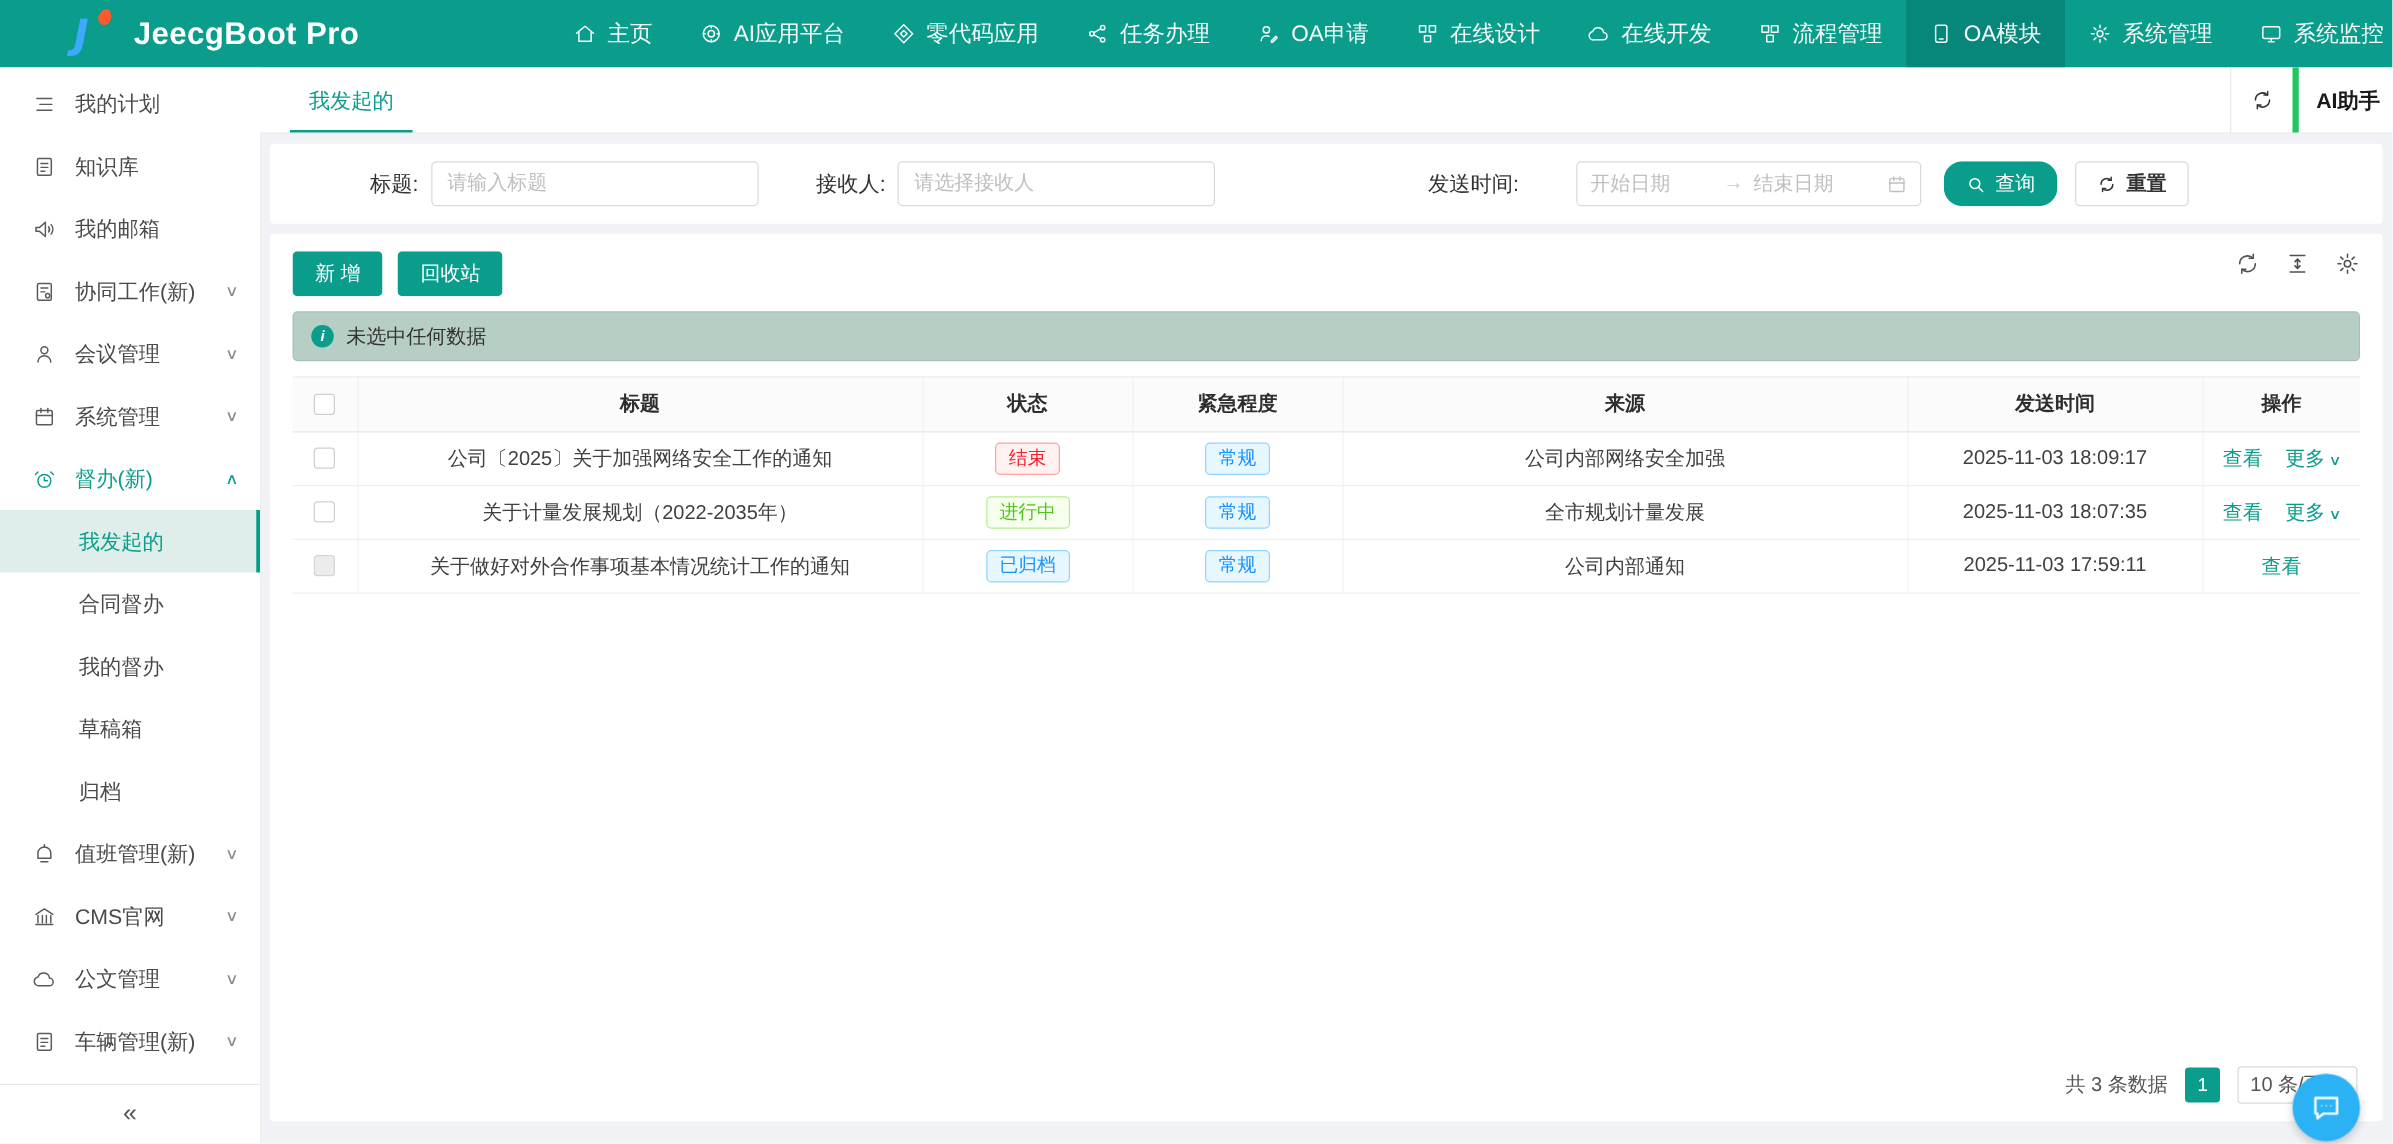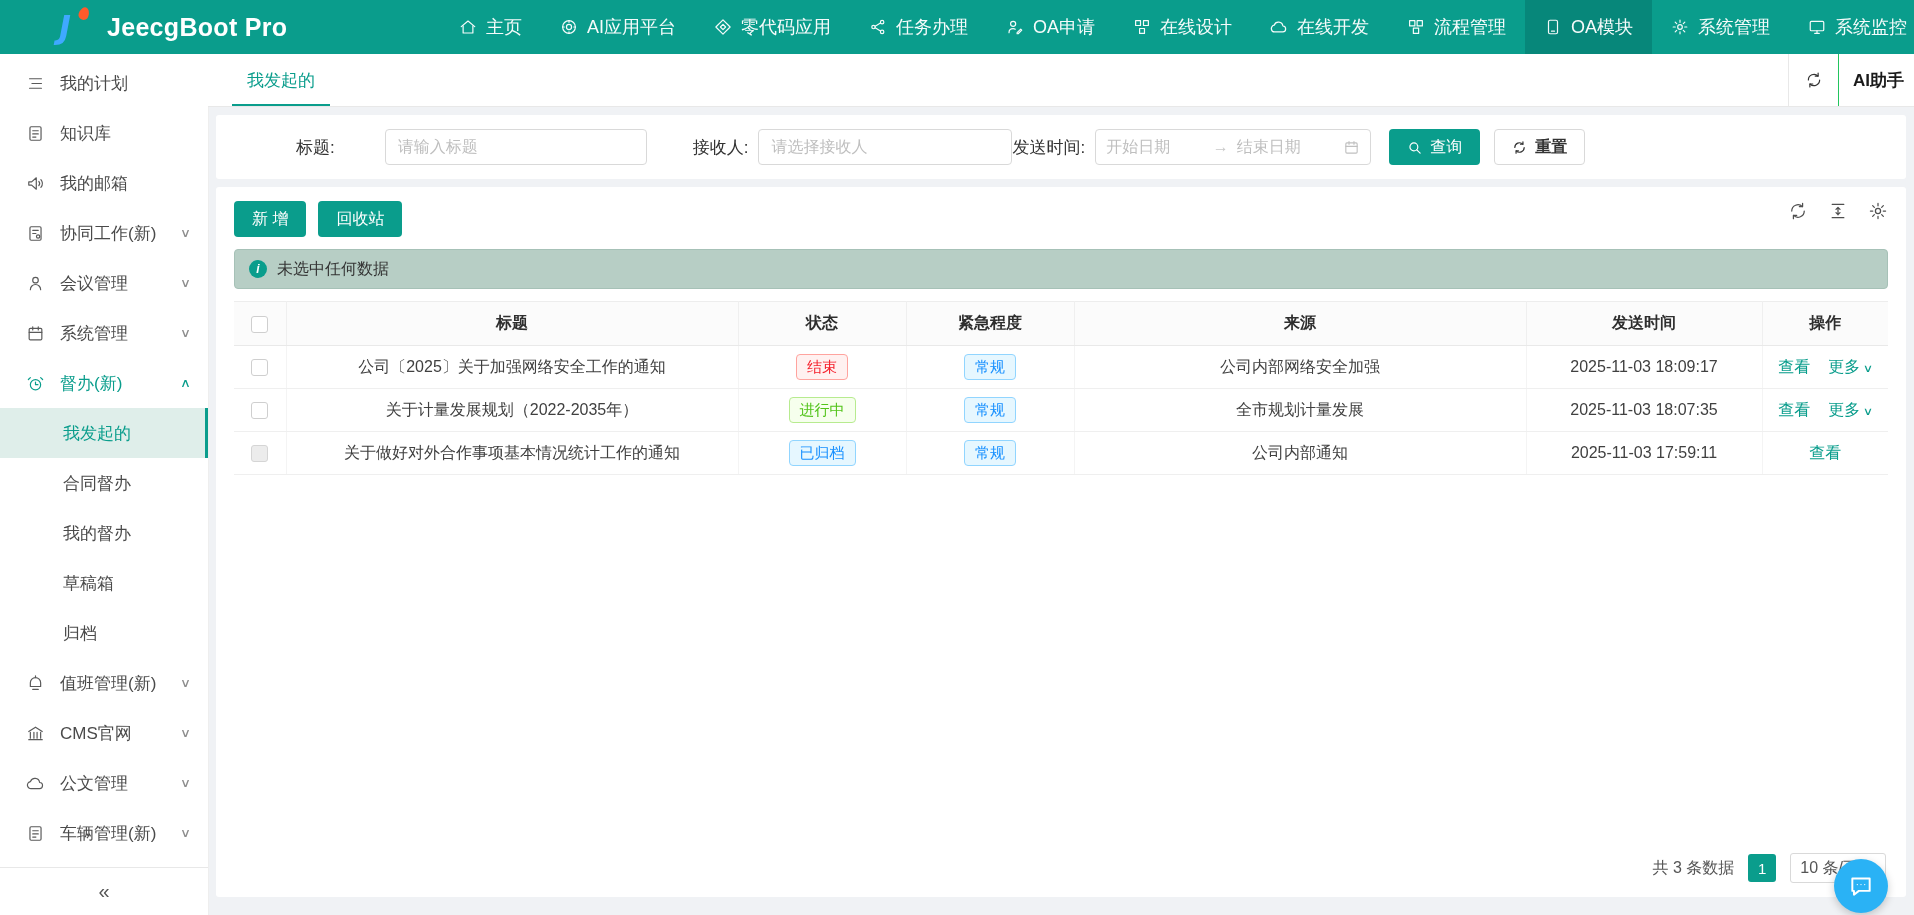--- a/index.html
+++ b/index.html
@@ -35,21 +35,21 @@
   .sidebar-foot { height:48px; border-top:1px solid #e8e8e8; display:flex; align-items:center; justify-content:center; font-size:20px; color:#555; cursor:pointer; flex:none; }
 
   .main { flex:1; display:flex; flex-direction:column; min-width:0; }
 
   
   .tabbar { height:53px; background:#fff; display:flex; align-items:stretch; border-bottom:1px solid #e8e8e8; flex:none; }
   .tab { margin-left:22px; display:flex; align-items:center; padding:0 17px; color:var(--accent); font-size:17px; position:relative; cursor:pointer; }
   .tab.active::after { content:""; position:absolute; left:2px; right:2px; bottom:0; height:2px; background:var(--accent); }
   .tab-right { margin-left:auto; display:flex; align-items:stretch; }
   .tab-tool { width:50px; display:flex; align-items:center; justify-content:center; border-left:1px solid #e8e8e8; color:#333; cursor:pointer; }
-  .ai-toggle { display:flex; align-items:center; padding:0 10px 0 14px; border-left:1px solid #22c55e; font-weight:bold; font-size:17px; color:#1a1a1a; cursor:pointer; }
+  .ai-toggle { display:flex; align-items:center; padding:0 10px 0 14px; border-left:5px solid #22c55e; font-weight:bold; font-size:17px; color:#1a1a1a; cursor:pointer; }
 
   
   .content { flex:1; padding:8px 8px 18px; display:flex; flex-direction:column; gap:8px; min-height:0; }
   .card { background:#fff; border-radius:3px; }
 
   .filter-card { height:64px; display:flex; align-items:center; flex:none; padding:0 24px; }
   .fg { display:flex; align-items:center; }
   .fg label { font-size:17px; color:#333; margin-right:10px; white-space:nowrap; }
   .input { height:36px; border:1px solid #d9d9d9; border-radius:4px; padding:0 12px; font-size:16px; color:#333; outline:none; background:#fff; }
   .input::placeholder { color:#bfbfbf; }
@@ -372,43 +372,43 @@
             </span>
         </div>
         <div class="ai-toggle">
           <span>AI助手</span>
         </div>
       </div>
     </div>
 
     <div class="content">
       <div class="card filter-card">
-        <div class="fg" style="margin-left:56px;gap:40px;">
+        <div class="fg" style="margin-left:56px;">
           <label>标题:</label>
           <input class="input w262" placeholder="请输入标题" style="">
         </div>
         <div class="fg" style="margin-left:46px;">
           <label>接收人:</label>
           <input class="input w230" placeholder="请选择接收人" style="">
         </div>
-        <div class="fg" style="">
+        <div class="fg" style="margin-left:170px;gap:36px;">
           <label>发送时间:</label>
           <div class="range">
             <span class="ph">开始日期</span>
             <span class="sep">→</span>
             <span class="ph">结束日期</span>
             <span class="ic">
                 <svg viewBox="0 0 24 24">
                   <rect x="4" y="5.5" width="16" height="14.5" rx="1.5"></rect>
                   <path d="M4 10.5h16M8.5 3.5v4M15.5 3.5v4"></path>
                 </svg>
               </span>
           </div>
         </div>
-        <button class="btn btn-primary" style="margin-left:18px;">
+        <button class="btn btn-primary" style="margin-left:18px;border-radius:15px;">
           <span class="ic">
               <svg viewBox="0 0 24 24">
                 <circle cx="11" cy="11" r="6.3"></circle>
                 <path d="M15.7 15.7 21 21"></path>
               </svg>
             </span>
           <span>查询</span>
         </button>
         <button class="btn btn-default" style="margin-left:14px;">
           <span class="ic">

